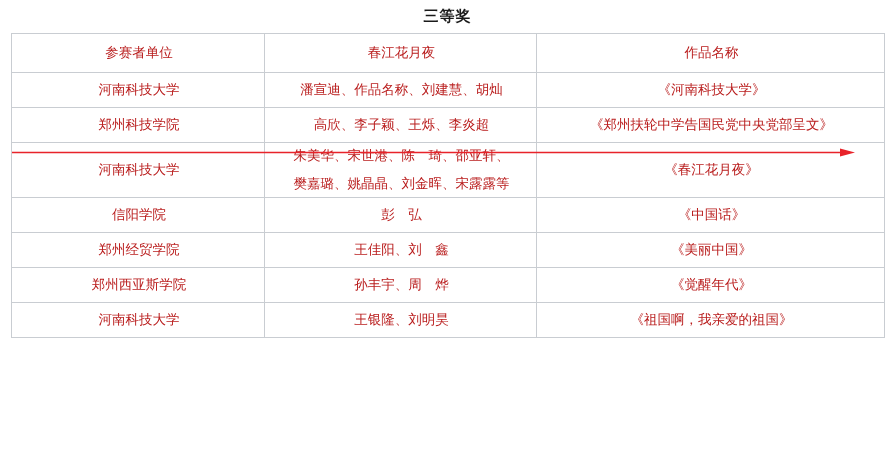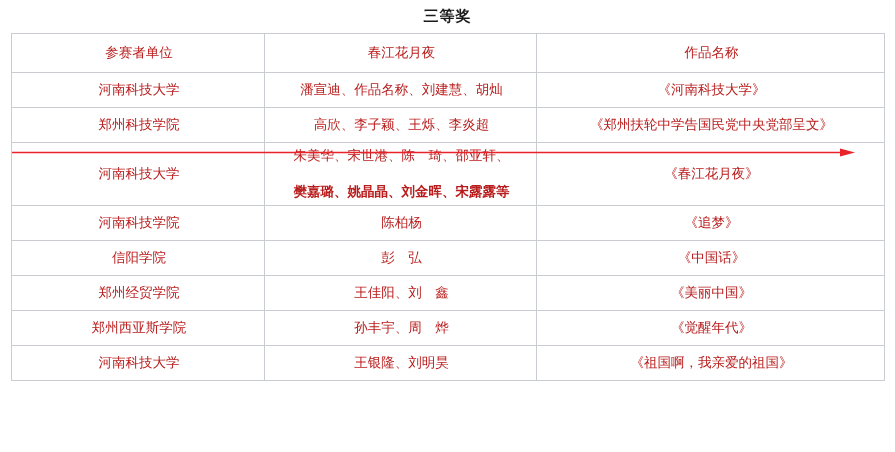--- a/index.html
+++ b/index.html
@@ -62,22 +62,21 @@
   }
   table.awards tr.r-tall td {
     padding-top: 4px;
     padding-bottom: 4px;
   }
   .cell-lines span {
     display: block;
     white-space: nowrap;
   }
   .cell-lines span + span {
-    margin-top: 18px;
-    font-weight: bold;
+    margin-top: 10px;
   }
   
   .arrow {
     position: absolute;
     left: 12px;
     top: 148px;
     width: 843px;
     height: 9px;
     pointer-events: none;
   }
@@ -117,25 +116,20 @@
         </tr>
         <tr class="r-tall">
           <td>河南科技大学</td>
           <td class="cell-lines">
             <span>朱美华、宋世港、陈　琦、邵亚轩、</span>
             <span>樊嘉璐、姚晶晶、刘金晖、宋露露等</span>
           </td>
           <td>《春江花月夜》</td>
         </tr>
         <tr>
-          <td>河南科技学院</td>
-          <td>陈柏杨</td>
-          <td>《追梦》</td>
-        </tr>
-        <tr>
           <td>信阳学院</td>
           <td>彭　弘</td>
           <td>《中国话》</td>
         </tr>
         <tr>
           <td>郑州经贸学院</td>
           <td>王佳阳、刘　鑫</td>
           <td>《美丽中国》</td>
         </tr>
         <tr>

